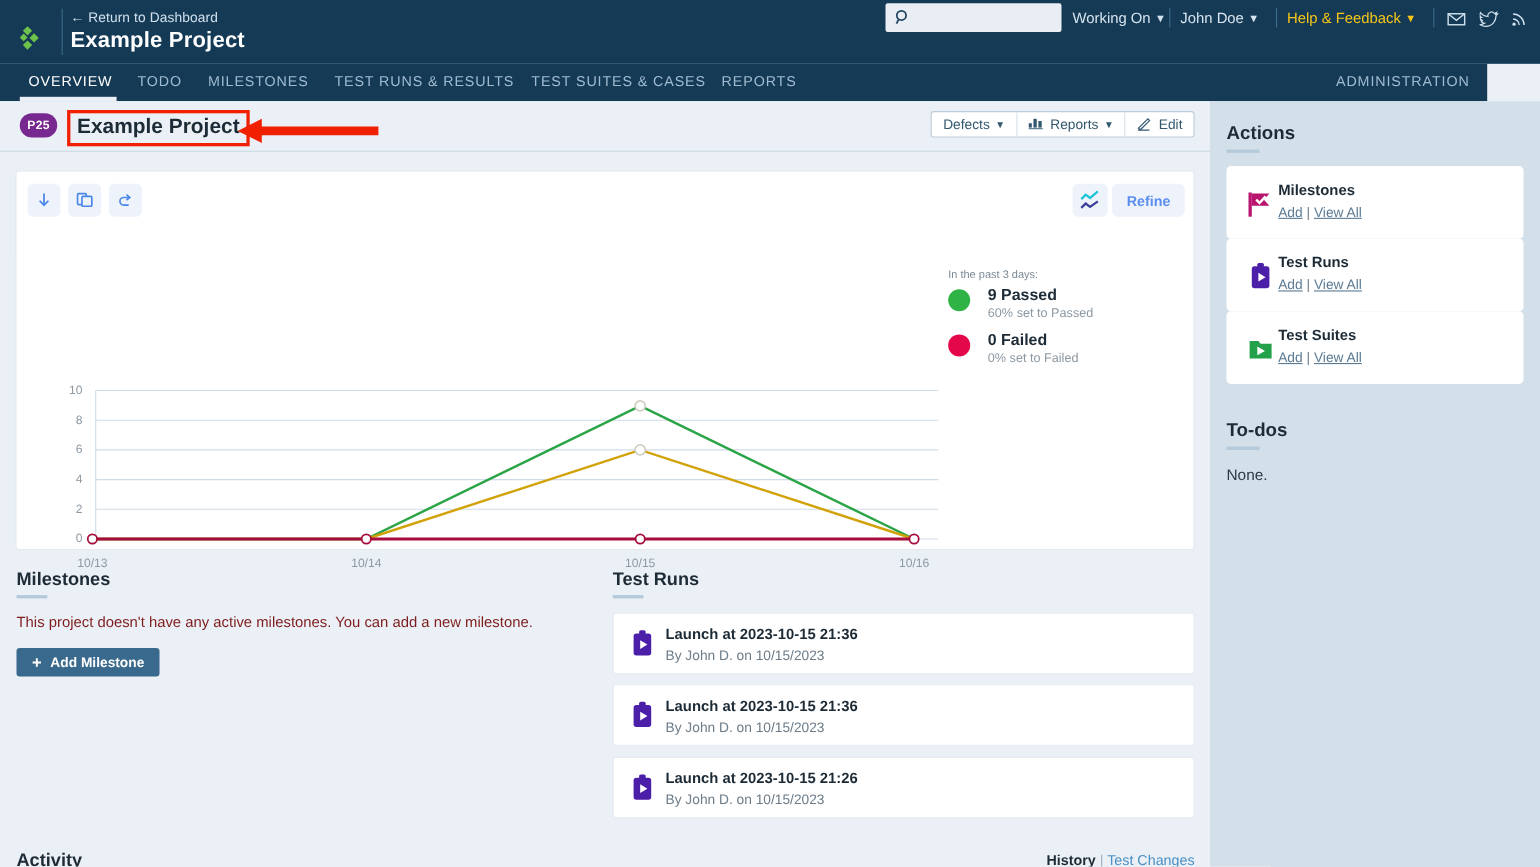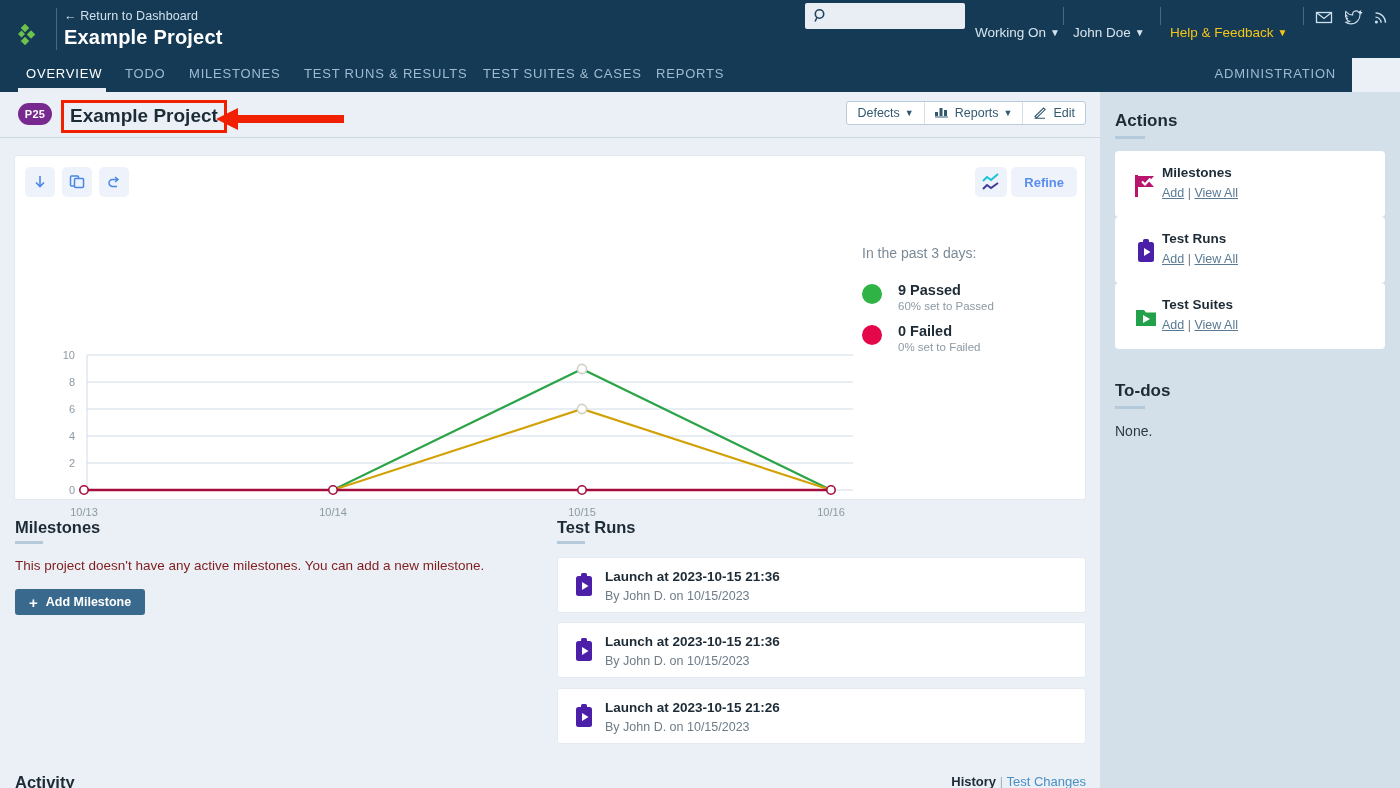--- a/index.html
+++ b/index.html
@@ -38,21 +38,21 @@
   .search-icon {
     position: absolute; left: 8px; top: 5px; width: 16px; height: 16px;
   }
   .search-input {
     position: absolute; left: 28px; top: 0; width: 126px; height: 26px;
     border: 0; background: transparent; outline: none;
     font-family: "Liberation Sans", sans-serif; font-size: 12px; color: #14344c;
   }
   .hdr-item {
     position: absolute; top: 9px;
-    font-size: 13.5px; color: #d7e4ee; cursor: pointer; white-space: nowrap; margin-top: 16px;
+    font-size: 13.5px; color: #d7e4ee; cursor: pointer; white-space: nowrap;
   }
   .hdr-item.accent { color: #f5c518; }
   .hdr-sep {
     position: absolute; top: 7px; width: 1px; height: 18px; background: #3d6c8c;
   }
   .caret { font-size: 10px; margin-left: 4px; position: relative; top: -1px; }
   .hdr-ico {
     position: absolute; top: 8px; width: 18px; height: 18px; cursor: pointer;
   }
 
@@ -139,21 +139,21 @@
   .plot { position: absolute; left: 0; top: 55px; width: 1072px; height: 290px; }
   .ytick {
     position: absolute; right: 0; width: 28px; text-align: right;
     font-size: 11px; color: #8d99a3;
   }
   .xtick {
     position: absolute; font-size: 11px; color: #8d99a3; transform: translateX(-50%);
   }
 
   .legend { position: absolute; left: 862px; top: 245px; width: 230px; }
-  .legend-title { font-size: 14px; color: #7b8a96; margin-bottom: 21px; }
+  .legend-title { font-size: 10px; color: #7b8a96; margin-bottom: 5px; }
   .legend-row { position: relative; margin-bottom: 11px; padding-left: 36px; }
   .legend-dot {
     position: absolute; left: 0; top: 2px; width: 20px; height: 20px; border-radius: 50%;
   }
   .legend-main { font-size: 14.5px; font-weight: bold; color: #1d2b36; }
   .legend-sub { font-size: 11.5px; color: #8d99a3; margin-top: 2px; }
 
   
   .sec-title {
     position: absolute; font-size: 16.5px; font-weight: bold; color: #1d2b36;

